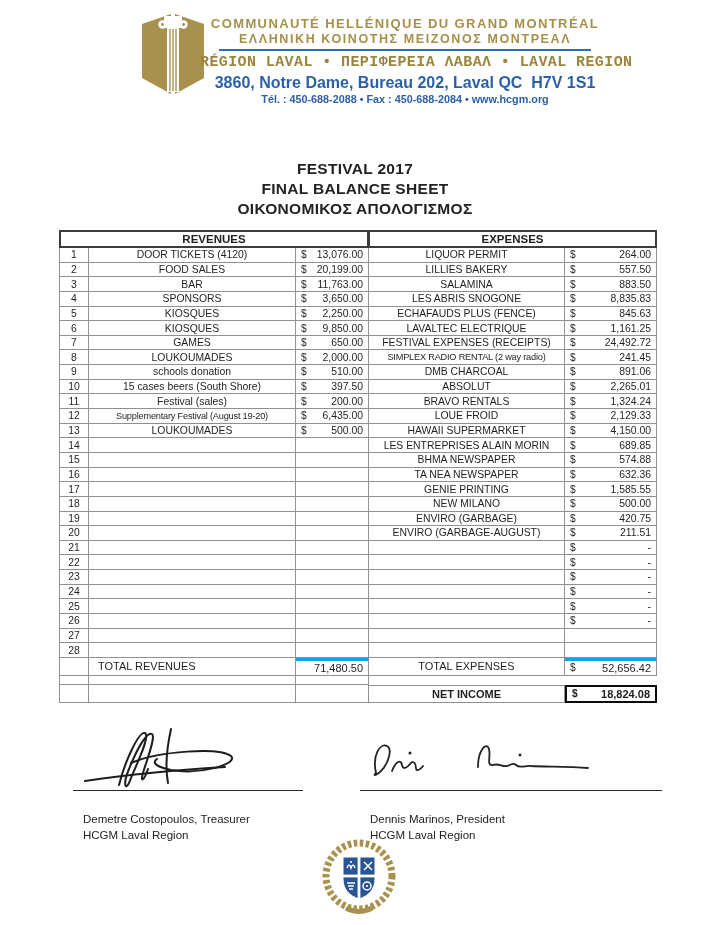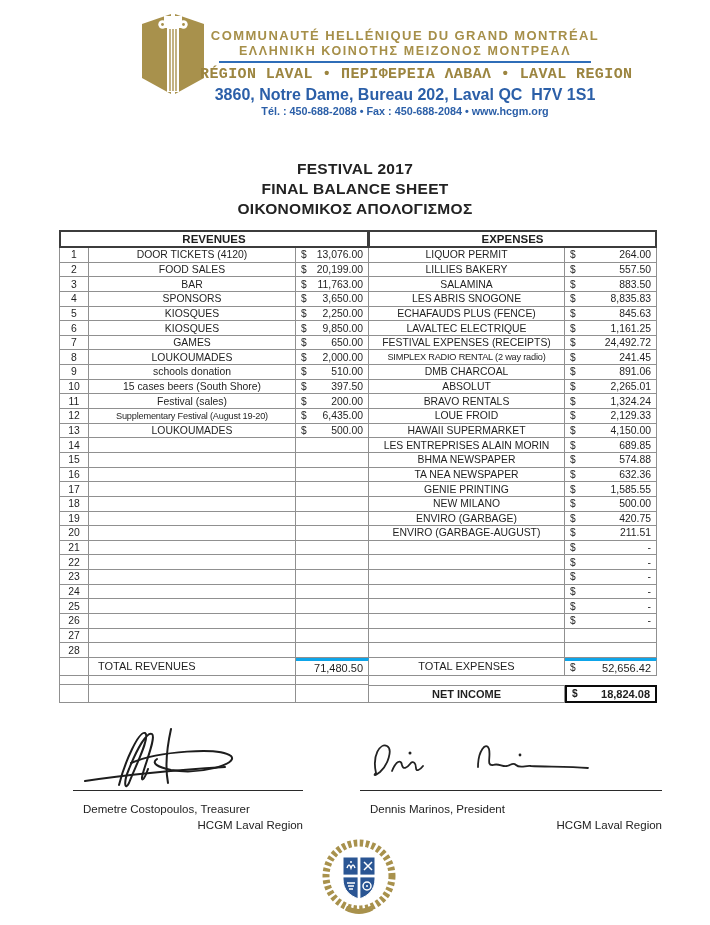--- a/index.html
+++ b/index.html
@@ -4,21 +4,21 @@
 <style>
   html,body{margin:0;padding:0;background:#e8e8e8;}
   .page{
     position:relative;width:710px;height:925px;background:#ffffff;
     font-family:"Liberation Sans", sans-serif;color:#1f1f1f;overflow:hidden;
     margin:0 auto;
   }
   
   .logo-top{position:absolute;left:140px;top:8px;}
   .header-text{position:absolute;left:200px;top:16px;width:410px;text-align:center;}
-  .org-line1{font-weight:bold;font-size:13px;letter-spacing:1.4px;color:#a68f49;white-space:nowrap;margin-top:12px;}
+  .org-line1{font-weight:bold;font-size:13px;letter-spacing:1.4px;color:#a68f49;white-space:nowrap;}
   .org-line2{font-weight:bold;font-size:12.5px;letter-spacing:1.6px;color:#a68f49;white-space:nowrap;margin-top:1px;}
   .blue-rule{height:2px;background:#2f6db8;width:372px;margin:3px auto 3px auto;}
   .region-line{font-family:Liberation Mono, monospace;font-weight:bold;font-size:15px;letter-spacing:0.4px;color:#9c8540;white-space:nowrap;}
   .addr-line{font-weight:bold;font-size:16px;color:#2b5fa8;margin-top:3px;white-space:pre-wrap;}
   .contact-line{font-weight:bold;font-size:10.8px;color:#2b5fa8;margin-top:1px;white-space:nowrap;}
   
   .doc-title{position:absolute;left:0;top:159px;width:710px;text-align:center;}
   .doc-title div{font-weight:bold;font-size:15.5px;line-height:20px;letter-spacing:0.3px;color:#222;}
   
   .bal-table{position:absolute;left:59px;top:230px;width:708px;}
@@ -49,22 +49,22 @@
   .net-row{height:18px;}
   .net-row .cell{font-size:11px;}
   .net-label{font-weight:bold;border-top:1px solid #909090;}
   .net-value{border:2.5px solid #0a0a0a;font-weight:bold;}
   
   .sig-block{position:absolute;top:725px;}
   .sig-left{left:73px;width:230px;}
   .sig-right{left:360px;width:302px;}
   .sig-draw{height:65px;display:flex;align-items:flex-end;}
   .sig-line{border-top:1.5px solid #2a2a2a;}
-  .sig-name{font-size:11.5px;line-height:15.5px;margin-top:11px;padding-left:10px;color:#232323;}
-  .sig-org{font-size:11.5px;line-height:15.5px;padding-left:10px;color:#232323;text-align:right;}
+  .sig-name{font-size:11.5px;line-height:15.5px;margin-top:21px;padding-left:10px;color:#232323;}
+  .sig-org{font-size:11.5px;line-height:15.5px;padding-left:10px;color:#232323;}
   
   .crest{position:absolute;left:318px;top:836px;}
 </style>
 </head>
 <body>
 
 <div class="page">
 
   <div class="logo-top">
     <svg width="66" height="88" viewBox="0 0 66 88">

